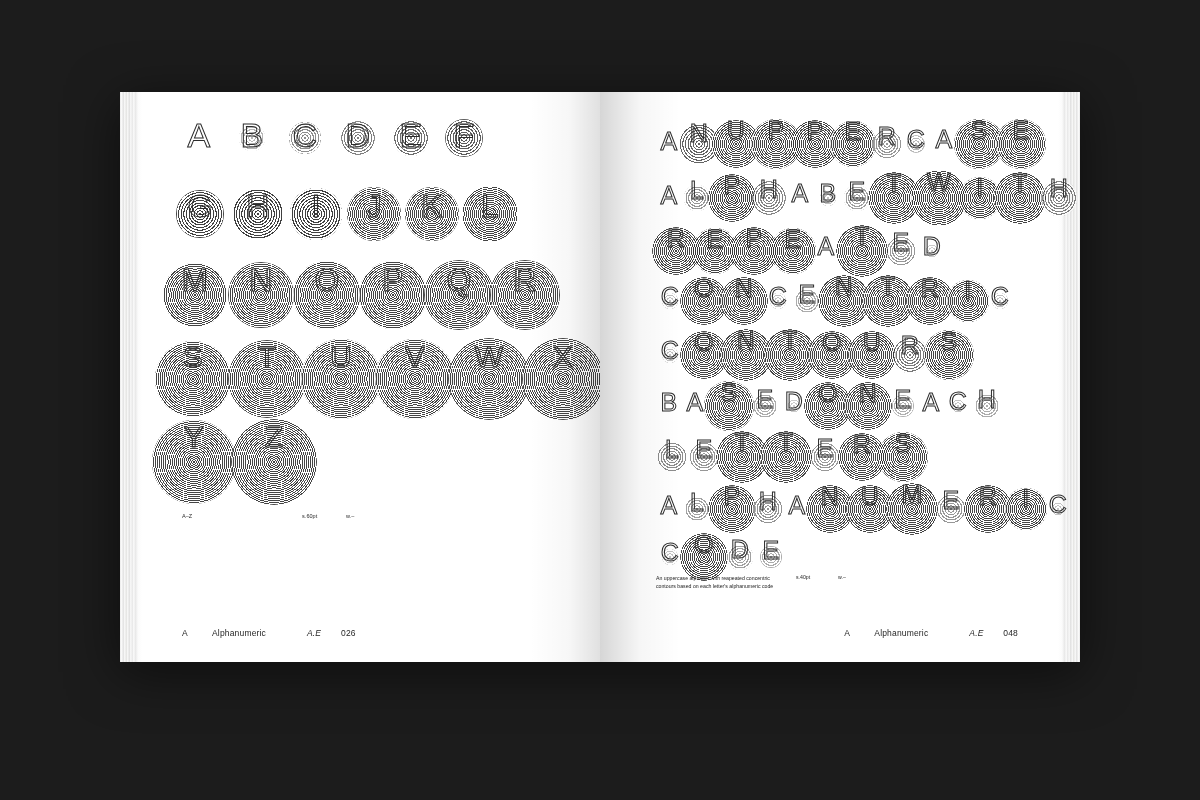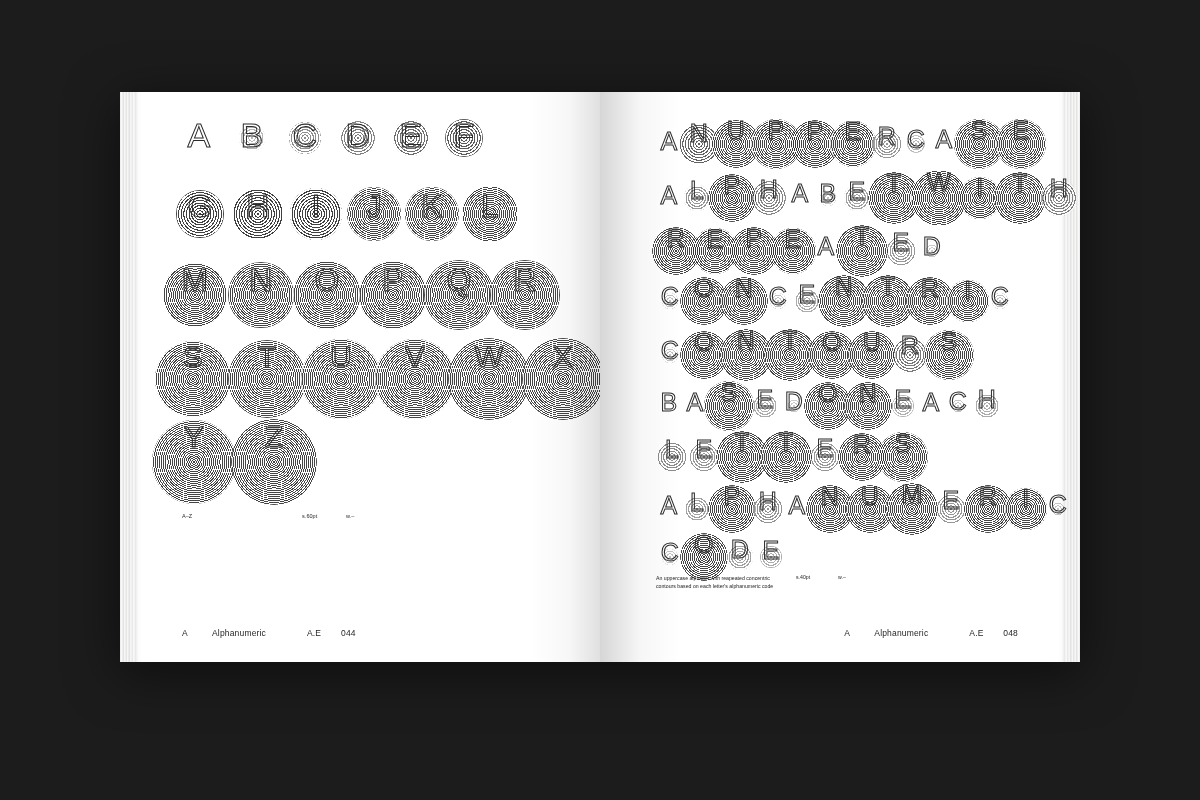--- a/index.html
+++ b/index.html
@@ -143,21 +143,21 @@
     position: absolute;
     bottom: 24px;
     font-size: 8.5px;
     color: #1f1f1f;
     display: flex;
     align-items: baseline;
     letter-spacing: 0.02em;
   }
   .folio .f-letter { width: 30px; }
   .folio .f-title { width: 95px; }
-  .folio .f-code { width: 34px; }
+  .folio .f-code { width: 34px; font-style: italic; }
   .folio .f-num { }
 
   .desc {
     position: absolute;
     font-size: 5.2px;
     line-height: 1.55;
     color: #232323;
     width: 120px;
   }
   .desc-meta {
@@ -301,21 +301,21 @@
           <span class="cap-a">A–Z</span>
           <span class="cap-b">s.60pt</span>
           <span>w.–</span>
         </div>
       </div>
 
       <div class="folio" style="left:62px;">
         <span class="f-letter">A</span>
         <span class="f-title">Alphanumeric</span>
         <span class="f-code">A.E</span>
-        <span class="f-num">044</span>
+        <span class="f-num">026</span>
       </div>
 
       <div class="gutter-left"></div>
     </div>
 
     <div class="page page-right">
 
       <div class="specimen row" style="left:56px; top:26px; gap:-2px;">
         <span class="glyph" style="width:26px;height:30px;font-size:25px;"><span class="glyph-letter outline">A</span></span>
         <span class="glyph" style="width:34px;height:46px;font-size:25px;"><span class="rings" style="width:40px;height:40px;opacity:.75;"></span><span class="glyph-letter outline">N</span></span>

